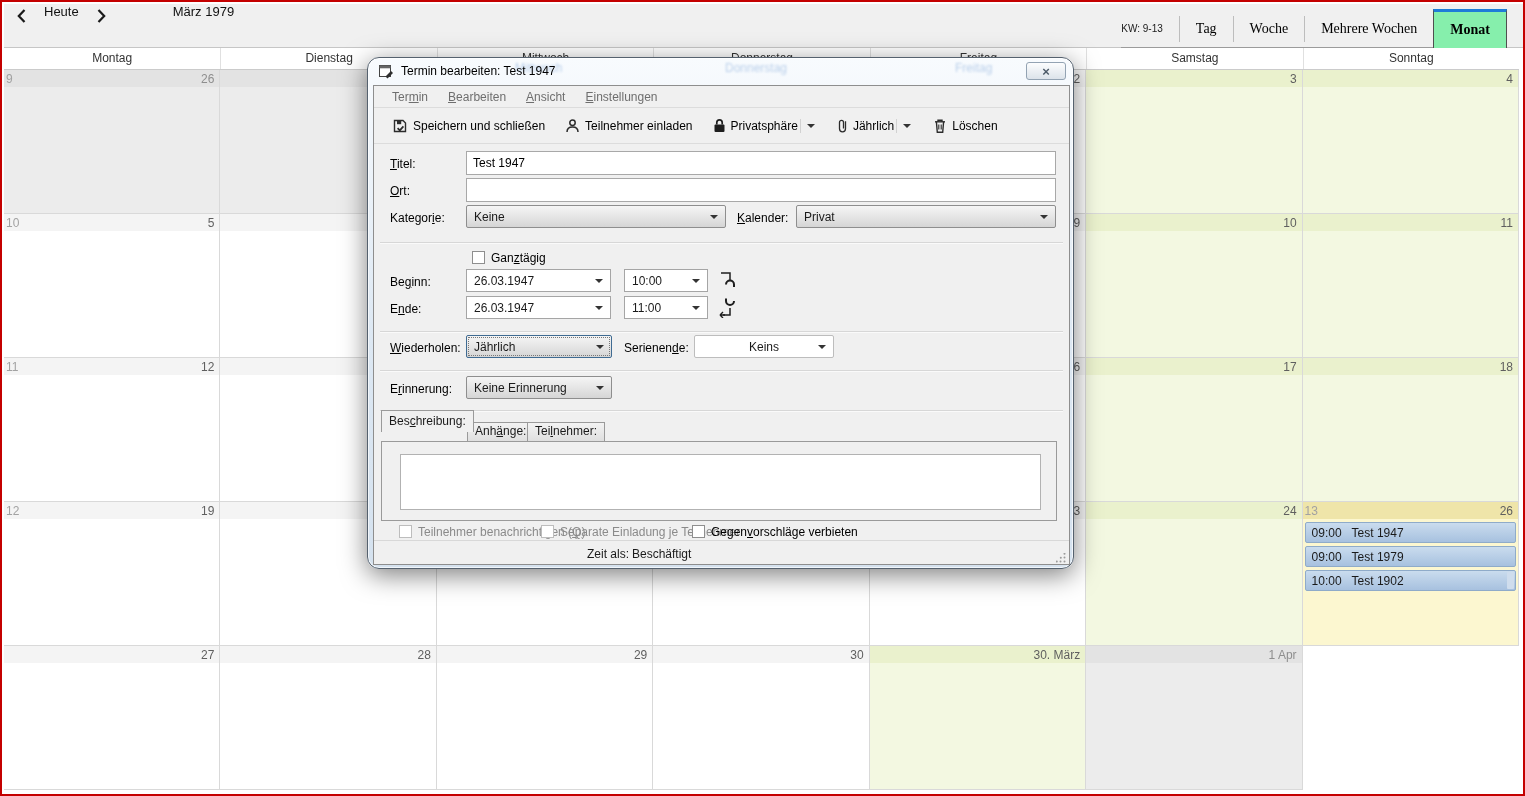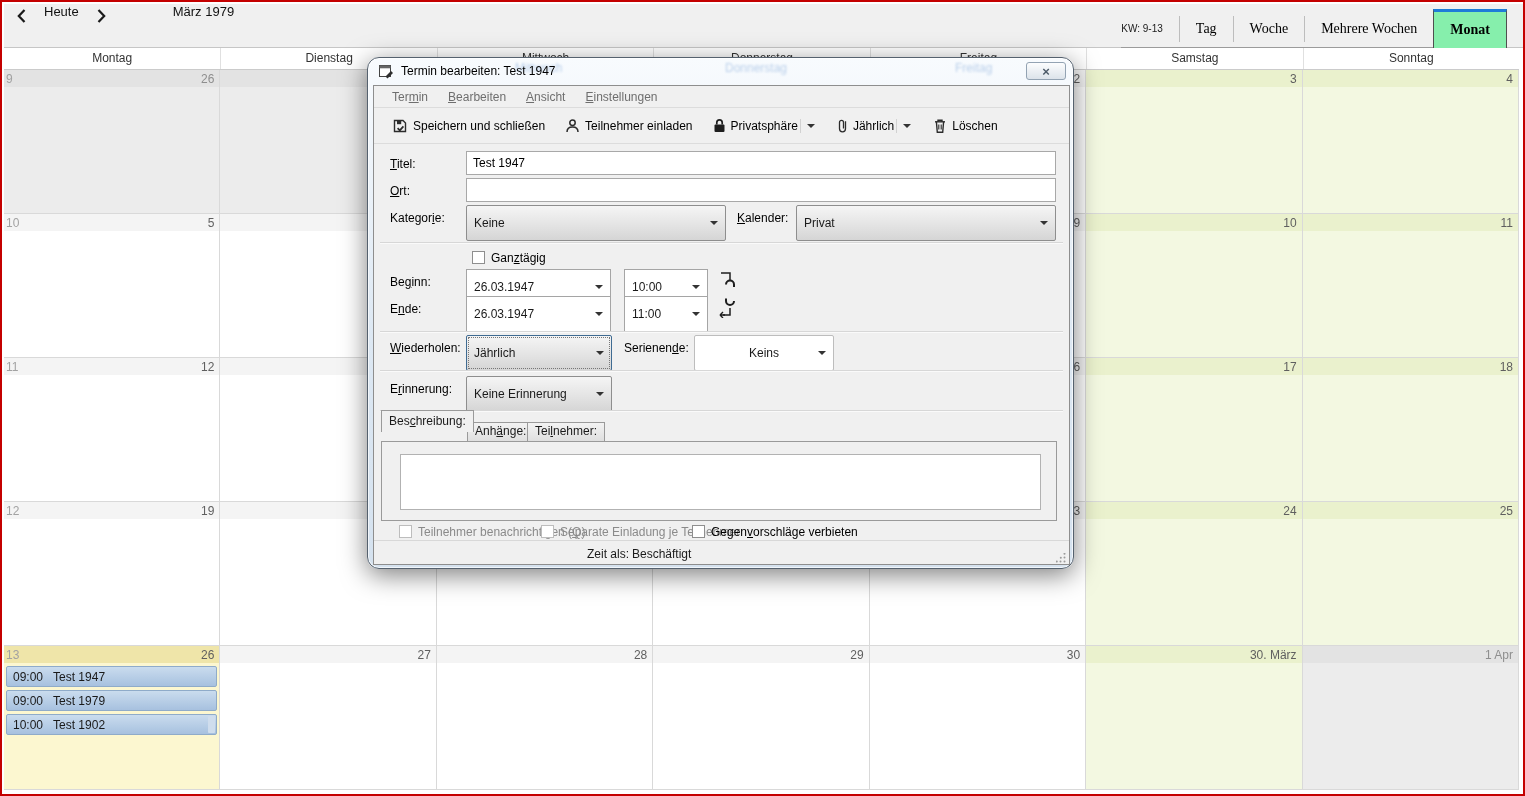--- a/index.html
+++ b/index.html
@@ -51,21 +51,21 @@
   .menubar { position:absolute; left:0; top:0; right:0; height:22px; border-bottom:1px solid #dcdcdc; display:flex; align-items:center; padding-left:8px; }
   .menu-item { color:#6e6e6e; padding:0 10px; cursor:pointer; }
   .dlg-toolbar { position:absolute; left:0; top:22px; right:0; height:36px; border-bottom:1px solid #dcdcdc; display:flex; align-items:center; padding-left:12px; }
   .tb-btn { display:flex; align-items:center; gap:5px; background:none; border:none; font-size:12px; color:#000; padding:5px 6px; cursor:pointer; white-space:nowrap; }
   .tb-drop { display:flex; align-items:center; padding:5px 6px; border-left:1px solid #d2d2d2; margin-right:10px; cursor:pointer; background:none; border-top:none; border-right:none; border-bottom:none; }
   .tb-gap { width:8px; }
   .caret { width:0; height:0; border-left:4px solid transparent; border-right:4px solid transparent; border-top:4px solid #333; }
 
   .flabel { position:absolute; left:16px; color:#000; }
   .txt { position:absolute; height:24px; border:1px solid #a8a8a8; background:#fff; padding:0 6px; font:12px "Liberation Sans",sans-serif; }
-  .combo { position:absolute; height:36px; border:1px solid #8e8e8e; border-radius:2px; background:linear-gradient(#f5f5f5,#e4e4e4 55%,#d5d5d5);
+  .combo { position:absolute; height:23px; border:1px solid #8e8e8e; border-radius:2px; background:linear-gradient(#f5f5f5,#e4e4e4 55%,#d5d5d5);
            display:flex; align-items:center; padding:0 7px; cursor:pointer; }
   .combo .caret { position:absolute; right:7px; }
   .combo.white { background:#fff; border-color:#a5a5a5; border-radius:0; }
   .combo.plain { background:#fff; border-color:#bdbdbd; }
   .combo.focus { border-color:#3f6b92; outline:1px dotted #777; outline-offset:-3px; }
   .hsep { position:absolute; left:6px; right:6px; height:2px; border-top:1px solid #d7d7d7; border-bottom:1px solid #fafafa; }
 
   .cbx { position:absolute; width:13px; height:13px; background:#fff; border:1px solid #8e8e8e; }
   .cbx.dis { border-color:#bdbdbd; }
   .cbx-label { position:absolute; color:#000; }
@@ -262,25 +262,20 @@
     <div class="cell">
         <div class="ch">
           <span class="date">23</span>
         </div>
       </div>
     <div class="cell we">
         <div class="ch">
           <span class="date">24</span>
         </div>
       </div>
-    <div class="cell we">
-        <div class="ch">
-          <span class="date">25</span>
-        </div>
-      </div>
 
     <div class="cell today">
       <div class="ch">
           <span class="wk">13</span>
           <span class="date">26</span>
         </div>
       <div class="event">
           <span class="etime">09:00</span>
           <span>Test 1947</span>
         </div>

